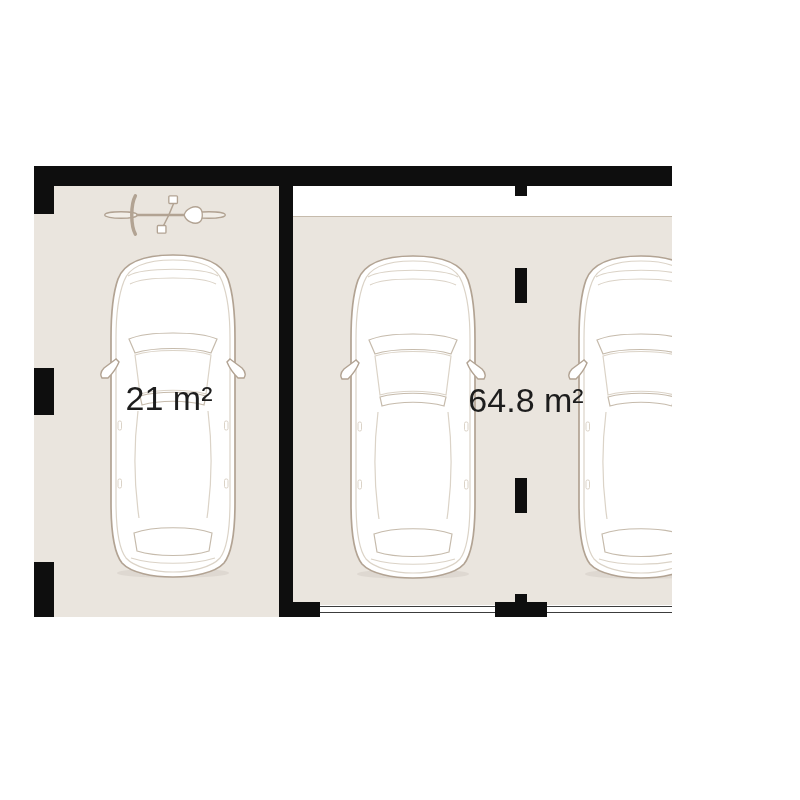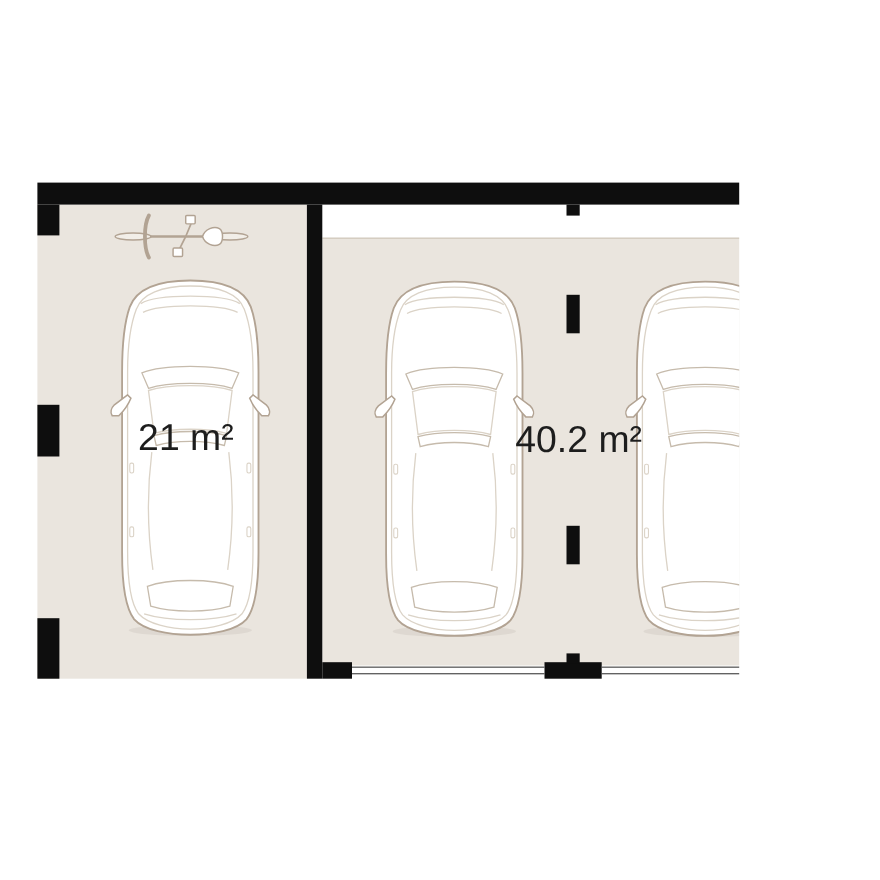--- a/index.html
+++ b/index.html
@@ -105,15 +105,15 @@
     <span class="cap" style="top:5px;"></span>
     <span class="cap" style="bottom:5px;"></span>
   </div>
 
   <div class="abs door-line" style="left:320px;top:605.5px;width:175px;height:1.8px;"></div>
   <div class="abs door-line" style="left:320px;top:611.5px;width:175px;height:1.8px;"></div>
   <div class="abs door-line" style="left:547px;top:605.5px;width:175px;height:1.8px;"></div>
   <div class="abs door-line" style="left:547px;top:611.5px;width:175px;height:1.8px;"></div>
 
   <div class="abs area-label" style="left:169px;top:398px;">21 m²</div>
-  <div class="abs area-label" style="left:526px;top:400px;">40.2 m²</div>
+  <div class="abs area-label" style="left:526px;top:400px;">64.8 m²</div>
 
 </div>
 
 </body></html>

